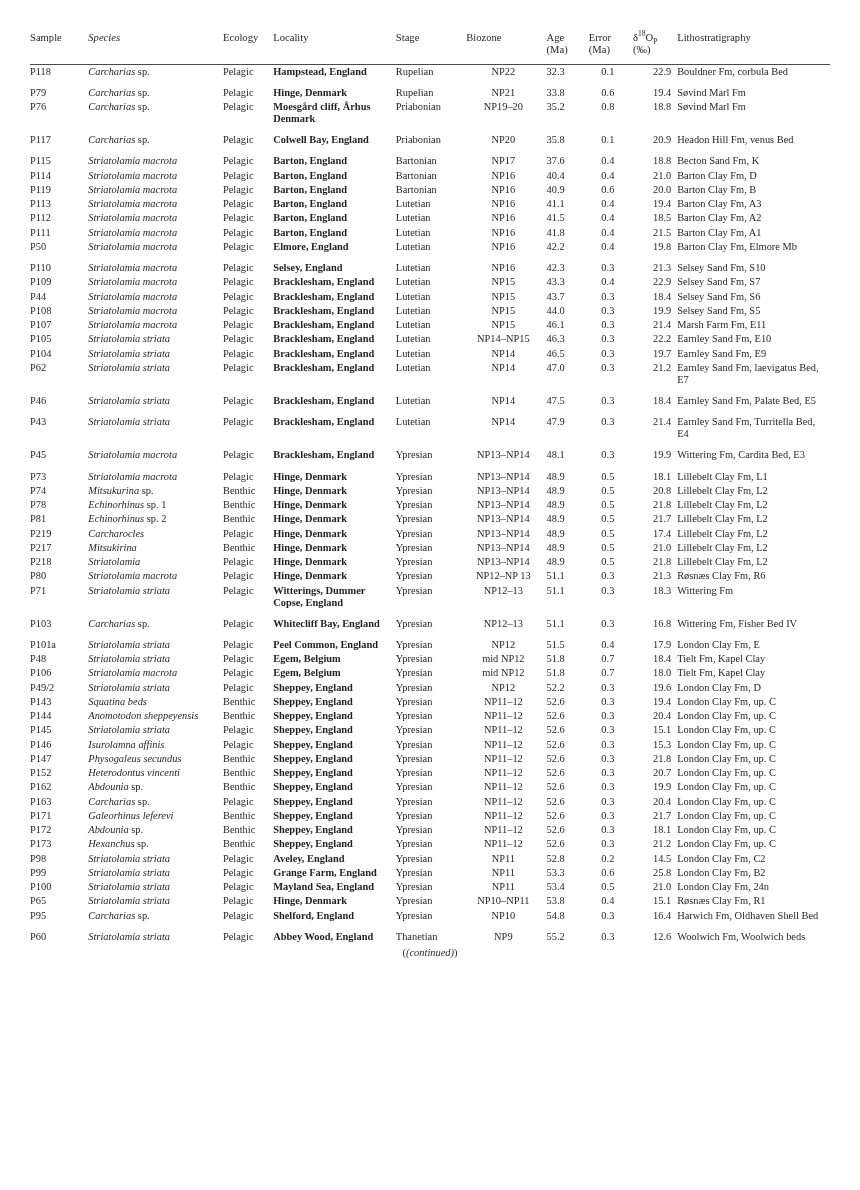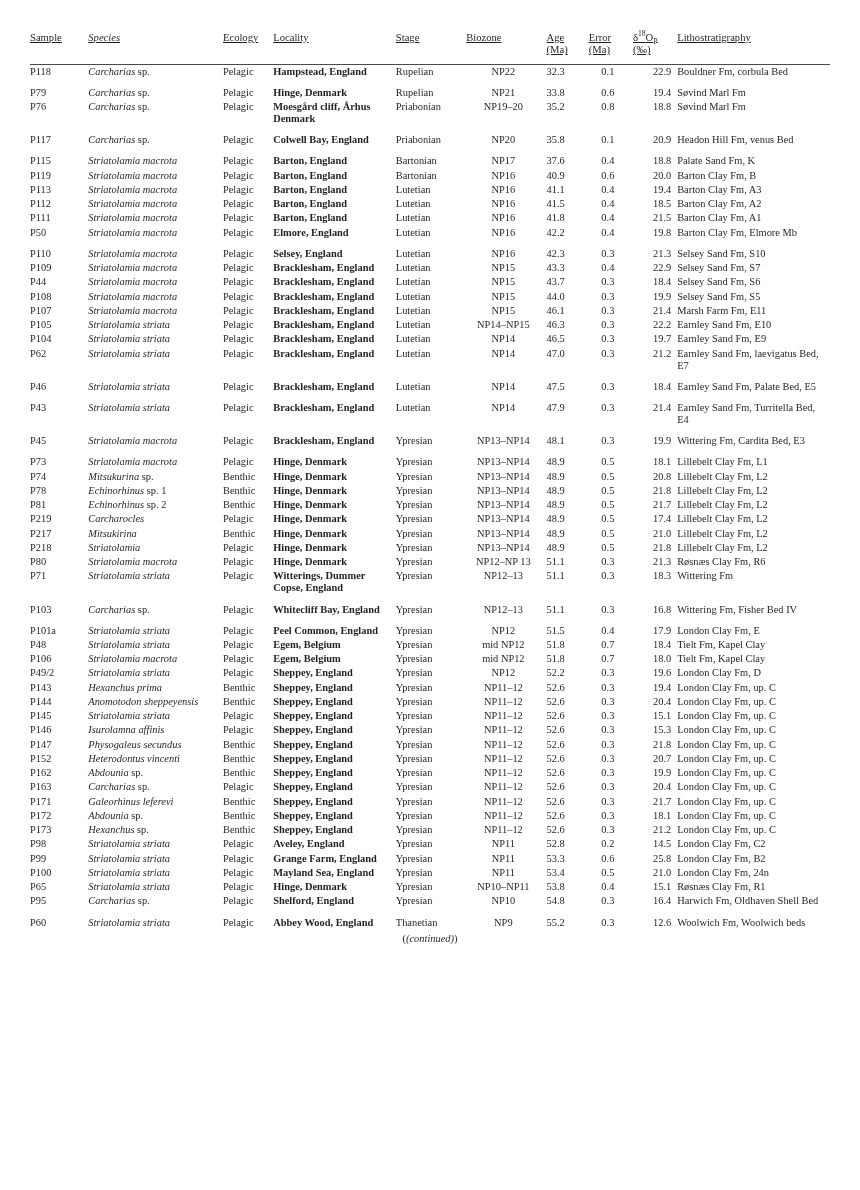--- a/index.html
+++ b/index.html
@@ -32,21 +32,20 @@
     text-align: left;
     vertical-align: top;
     padding: 0 6px 9px 0;
     font-size: 10.6px;
     color: #231f20;
     white-space: nowrap;
   }
   table.data-table thead tr.header-row th {
     border-bottom: 1.3px solid #4a4a4a;
     padding-bottom: 7px;
-    text-decoration: underline;
   }
   table.data-table tbody td {
     vertical-align: top;
     padding: 1.1px 6px 1.1px 0;
     color: #231f20;
   }
   table.data-table tbody tr.gap-before td {
     padding-top: 8px;
   }
   
@@ -170,21 +169,33 @@
         <tr class="gap-before">
           <td class="c-sample">P115</td>
           <td class="c-species">Striatolamia macrota</td>
           <td class="c-ecology">Pelagic</td>
           <td class="c-locality">Barton, England</td>
           <td class="c-stage">Bartonian</td>
           <td class="c-biozone">NP17</td>
           <td class="c-age">37.6</td>
           <td class="c-error">0.4</td>
           <td class="c-iso">18.8</td>
-          <td class="c-litho">Palate Sand Fm, K</td>
+          <td class="c-litho">Becton Sand Fm, K</td>
+        </tr>
+        <tr>
+          <td class="c-sample">P114</td>
+          <td class="c-species">Striatolamia macrota</td>
+          <td class="c-ecology">Pelagic</td>
+          <td class="c-locality">Barton, England</td>
+          <td class="c-stage">Bartonian</td>
+          <td class="c-biozone">NP16</td>
+          <td class="c-age">40.4</td>
+          <td class="c-error">0.4</td>
+          <td class="c-iso">21.0</td>
+          <td class="c-litho">Barton Clay Fm, D</td>
         </tr>
         <tr>
           <td class="c-sample">P119</td>
           <td class="c-species">Striatolamia macrota</td>
           <td class="c-ecology">Pelagic</td>
           <td class="c-locality">Barton, England</td>
           <td class="c-stage">Bartonian</td>
           <td class="c-biozone">NP16</td>
           <td class="c-age">40.9</td>
           <td class="c-error">0.6</td>
@@ -534,21 +545,21 @@
           <td class="c-locality">Sheppey, England</td>
           <td class="c-stage">Ypresian</td>
           <td class="c-biozone">NP12</td>
           <td class="c-age">52.2</td>
           <td class="c-error">0.3</td>
           <td class="c-iso">19.6</td>
           <td class="c-litho">London Clay Fm, D</td>
         </tr>
         <tr>
           <td class="c-sample">P143</td>
-          <td class="c-species">Hexanchus prima</td>
+          <td class="c-species">Squatina beds</td>
           <td class="c-ecology">Benthic</td>
           <td class="c-locality">Sheppey, England</td>
           <td class="c-stage">Ypresian</td>
           <td class="c-biozone">NP11–12</td>
           <td class="c-age">52.6</td>
           <td class="c-error">0.3</td>
           <td class="c-iso">19.4</td>
           <td class="c-litho">London Clay Fm, up. C</td>
         </tr>
         <tr>

